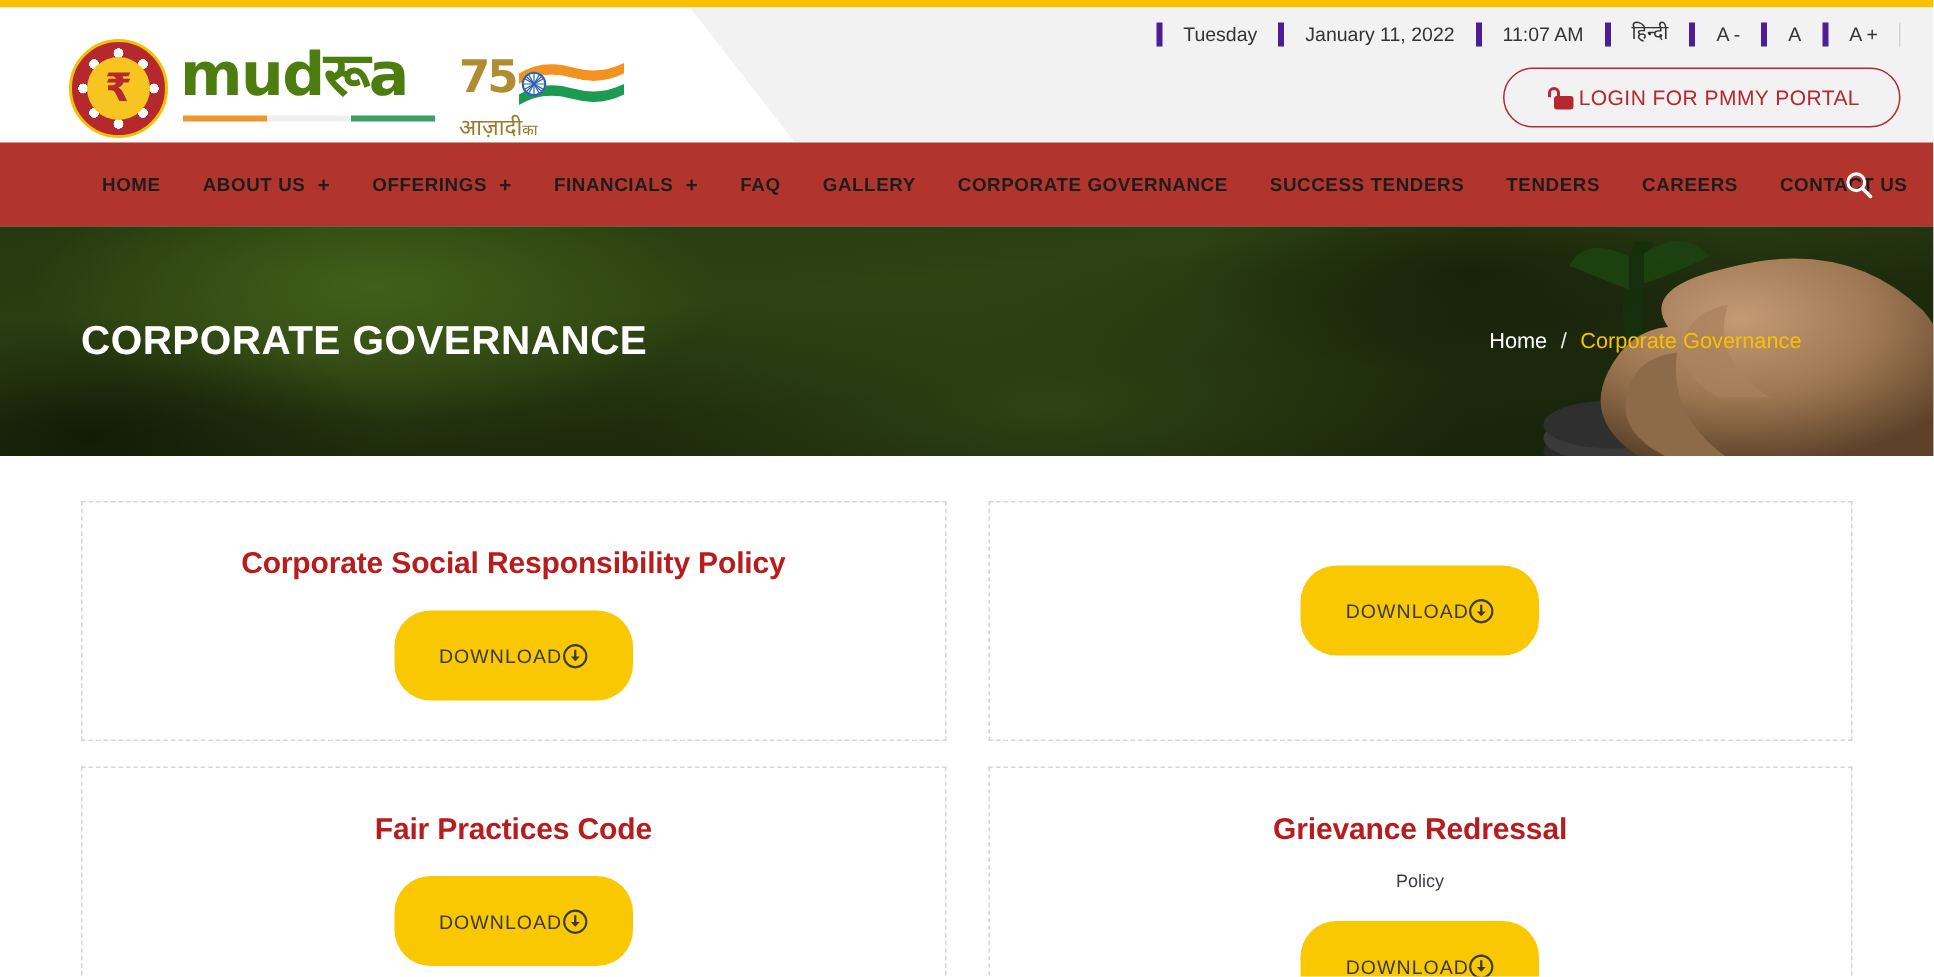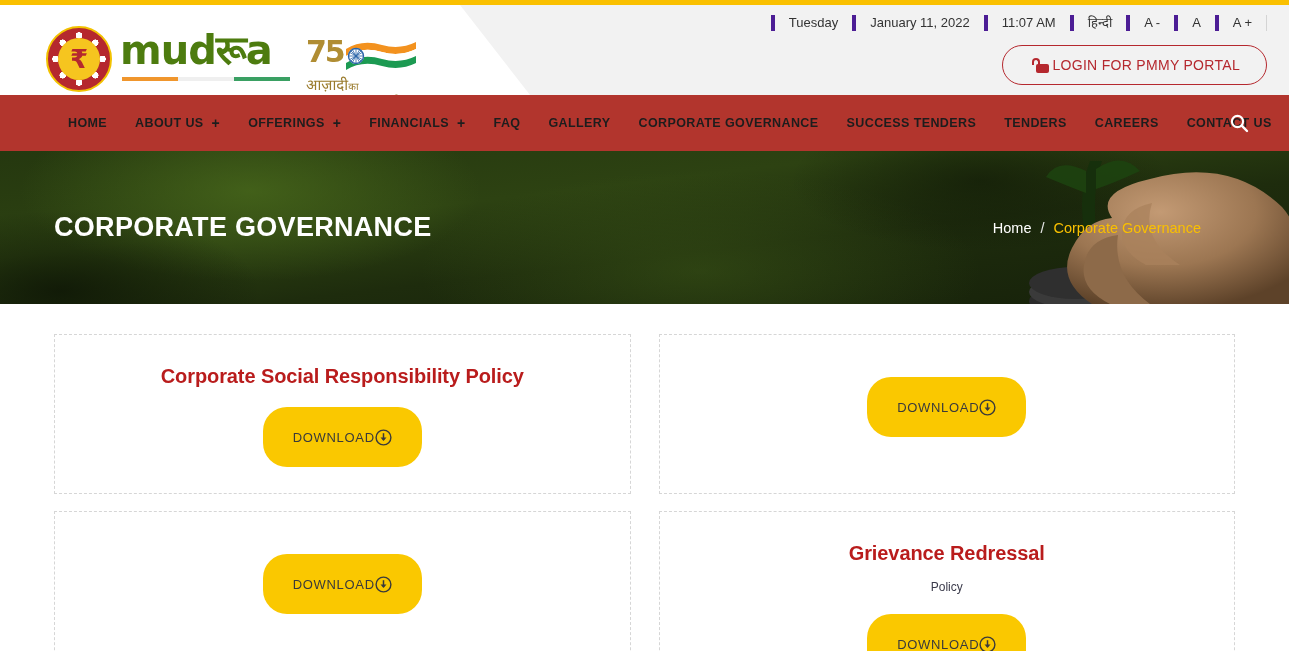--- a/index.html
+++ b/index.html
@@ -367,20 +367,21 @@
         <svg width="17" height="17" viewBox="0 0 17 17">
           <circle cx="8.5" cy="8.5" r="7.4" fill="none" stroke="#3a3a3a" stroke-width="1.4"></circle>
           <line x1="8.5" y1="4.2" x2="8.5" y2="11" stroke="#3a3a3a" stroke-width="1.5"></line>
           <path d="M5.5 8.6 L8.5 11.9 L11.5 8.6 Z" fill="#3a3a3a"></path>
         </svg>
       </span>
     </button>
   </div>
 
   <div class="card">
+    <div class="card-title">Fair Practices Code</div>
     <button class="dl-btn">
       <span>DOWNLOAD</span>
       <span class="dl-arrow">
         <svg width="17" height="17" viewBox="0 0 17 17">
           <circle cx="8.5" cy="8.5" r="7.4" fill="none" stroke="#3a3a3a" stroke-width="1.4"></circle>
           <line x1="8.5" y1="4.2" x2="8.5" y2="11" stroke="#3a3a3a" stroke-width="1.5"></line>
           <path d="M5.5 8.6 L8.5 11.9 L11.5 8.6 Z" fill="#3a3a3a"></path>
         </svg>
       </span>
     </button>

